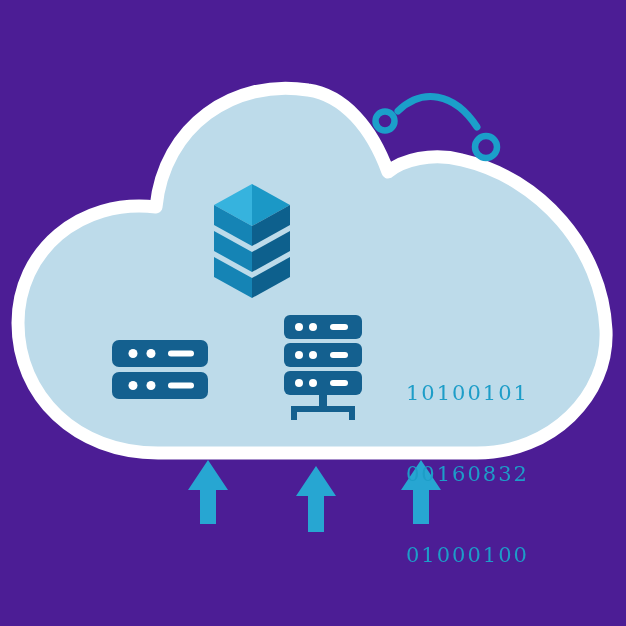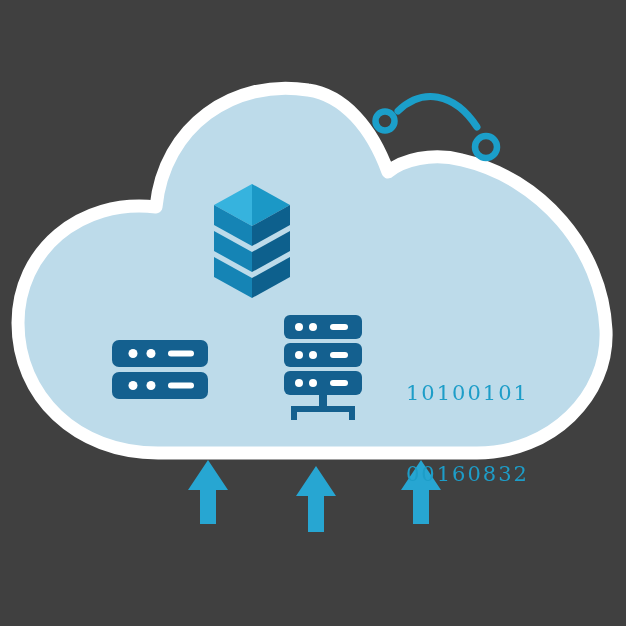--- a/index.html
+++ b/index.html
@@ -8,21 +8,21 @@
     width: 626px;
     height: 626px;
     overflow: hidden;
     font-family: "DejaVu Sans", sans-serif;
     background: #e4e7e9;
   }
   .scene {
     position: relative;
     width: 626px;
     height: 626px;
-    background: #404040;
+    background: #4c1d95;
   }
   .scene svg {
     position: absolute;
     left: 0;
     top: 0;
     display: block;
   }
   
   .cloud {
     fill: #bddbea;
@@ -142,15 +142,16 @@
     <g>
       <polygon class="arrow" points="208,460 228,490 216,490 216,524 200,524 200,490 188,490"></polygon>
       <polygon class="arrow" points="316,466 336,496 324,496 324,532 308,532 308,496 296,496"></polygon>
       <polygon class="arrow" points="421,460 441,490 429,490 429,524 413,524 413,490 401,490"></polygon>
     </g>
   </svg>
 
   <div class="binary">
     <div>10100101</div>
     <div>00160832</div>
+    <div>01000100</div>
   </div>
 
 </div>
 
 </body></html>

